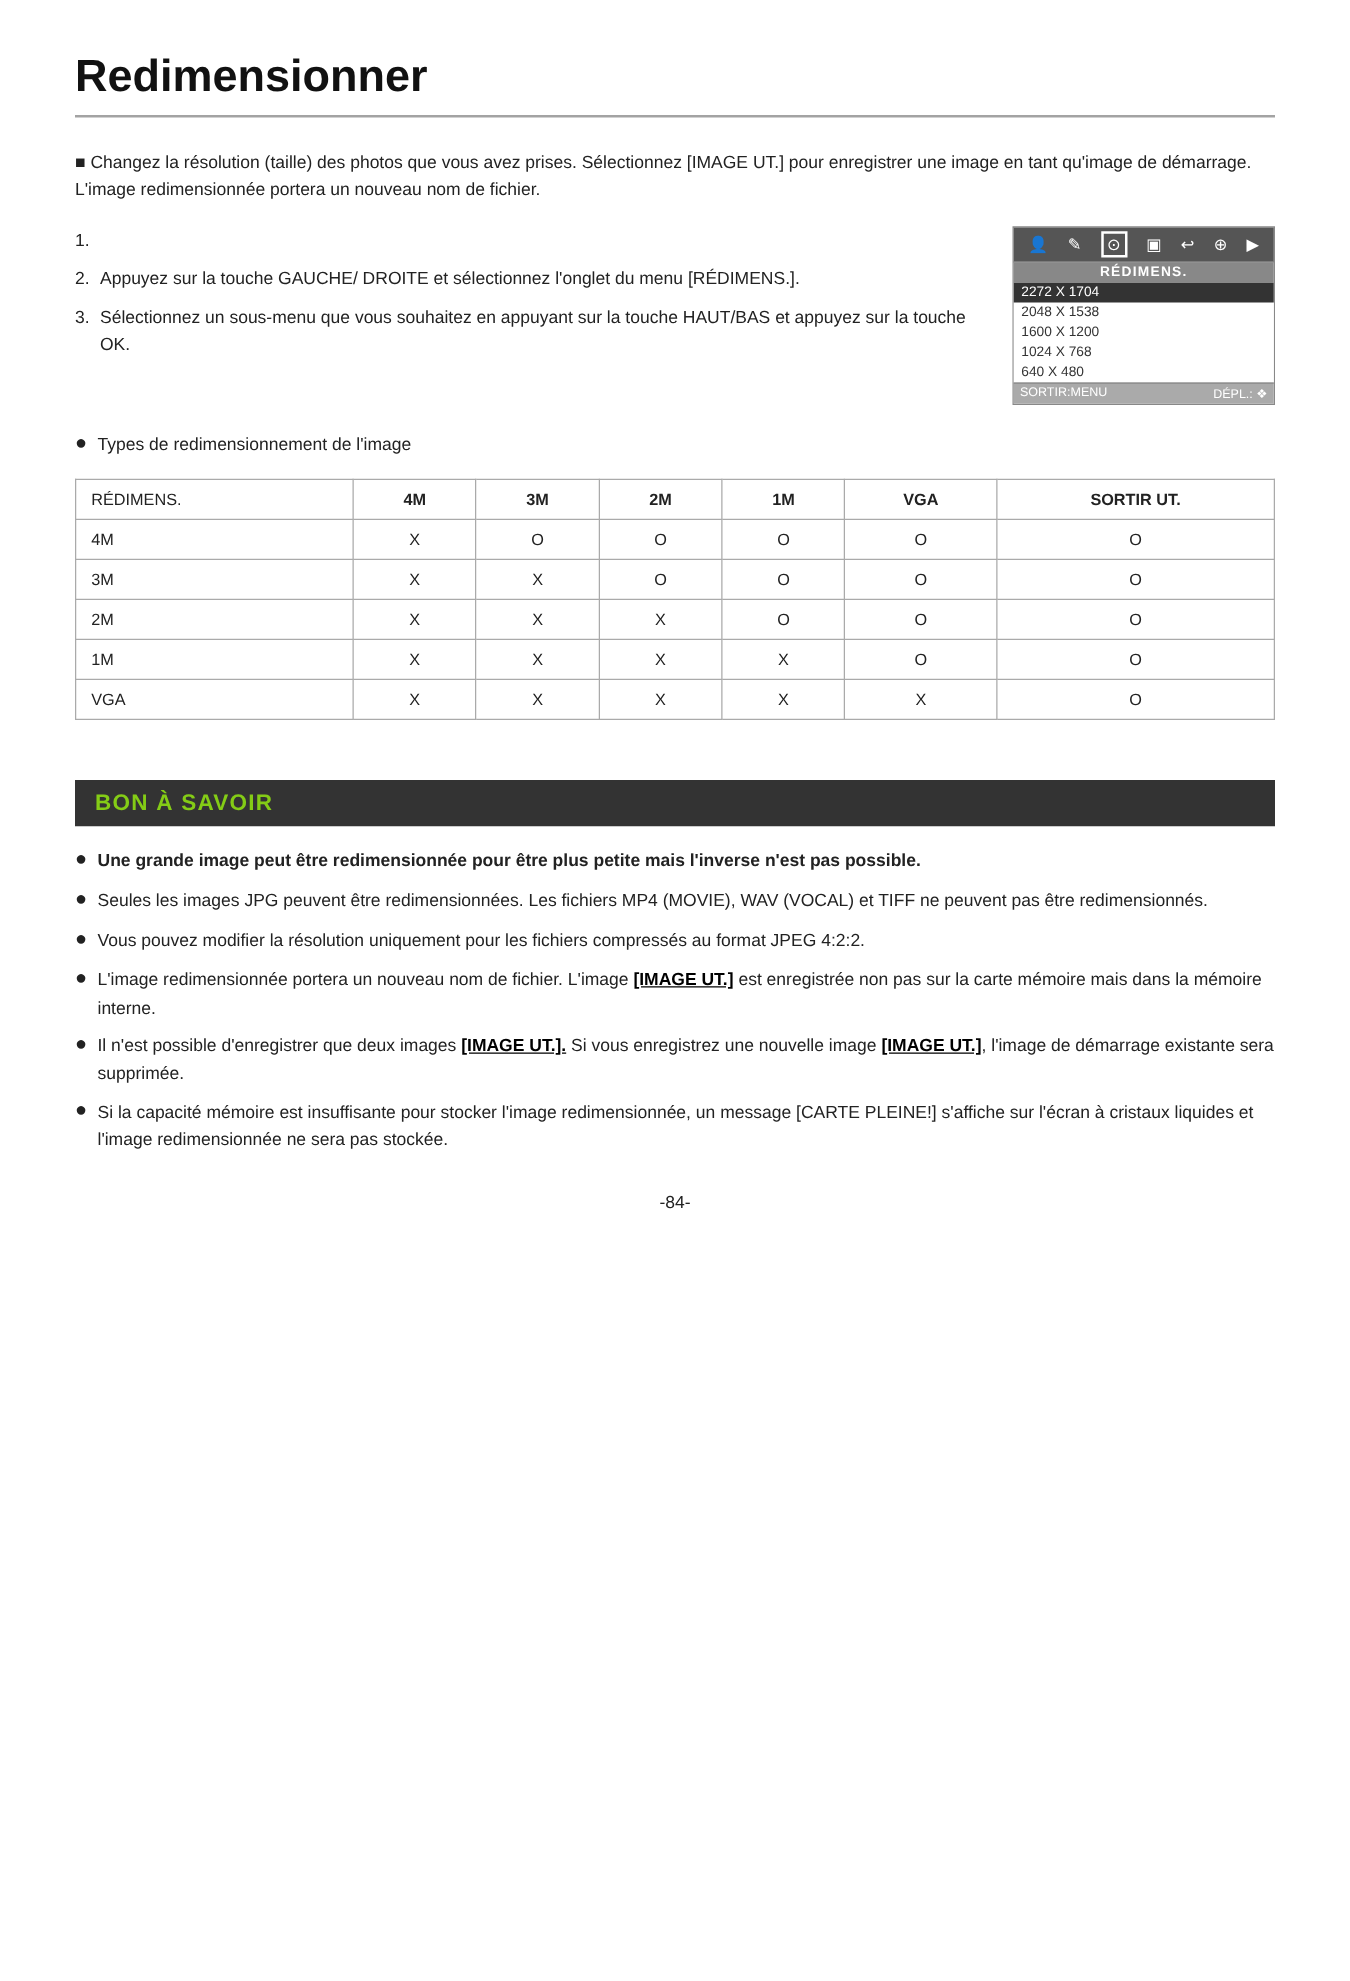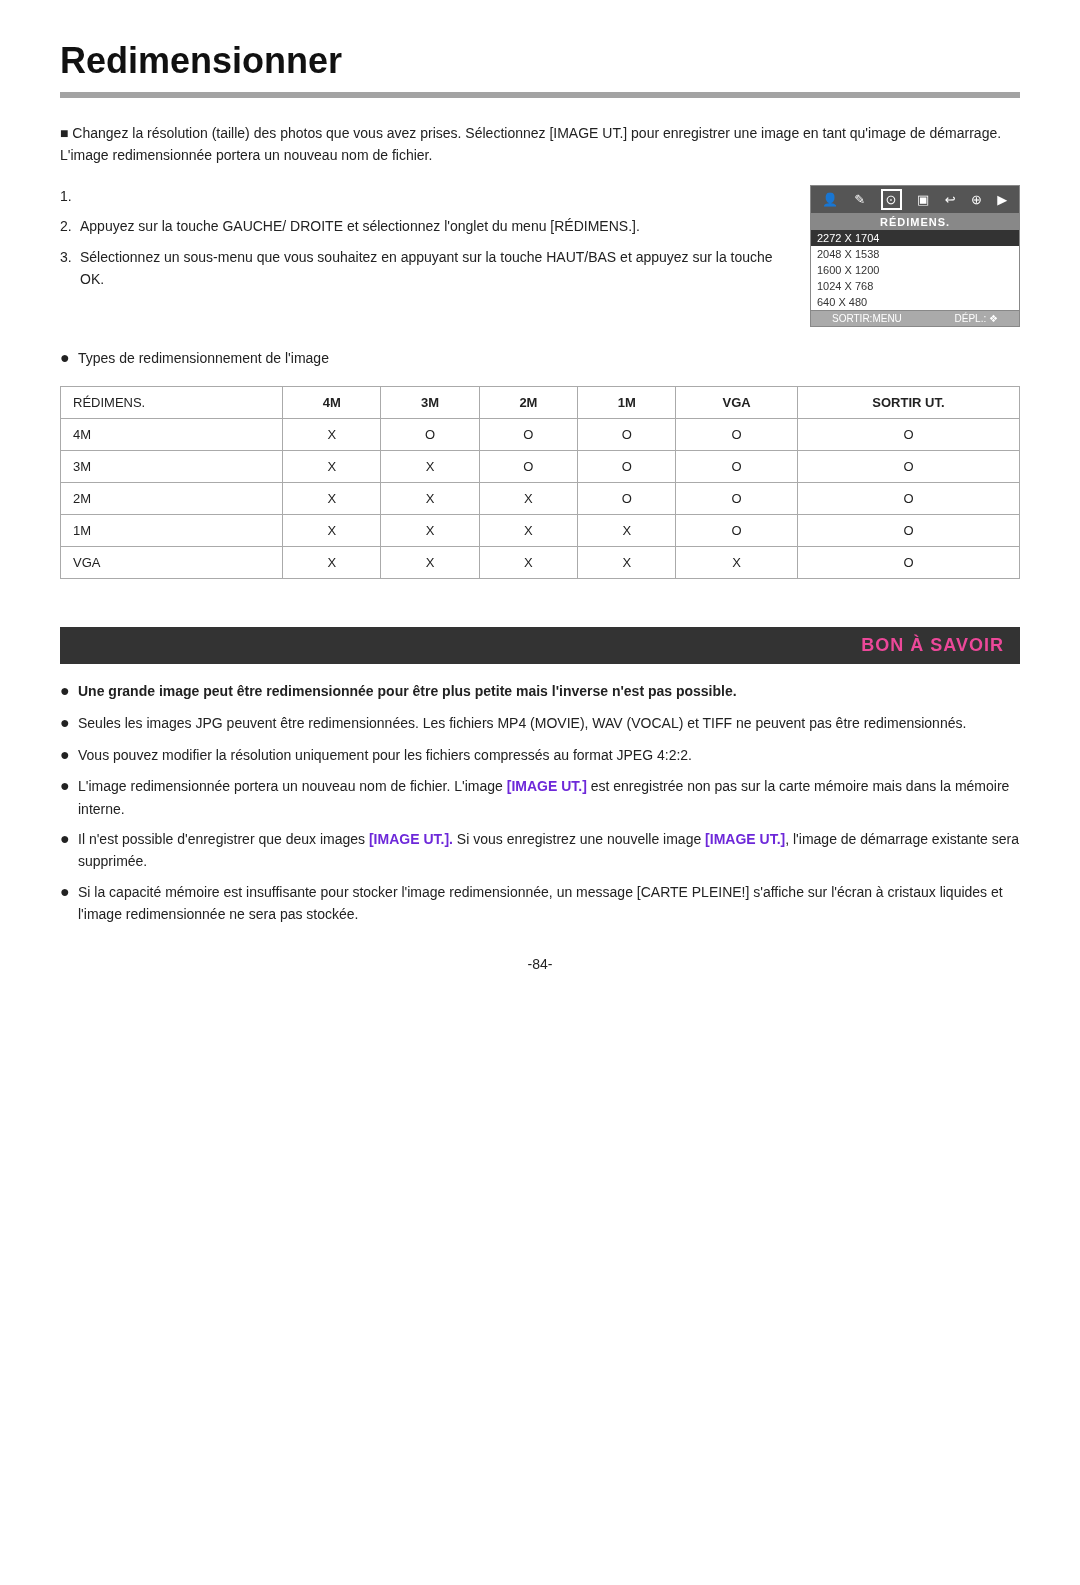--- a/index.html
+++ b/index.html
@@ -10,21 +10,21 @@
       background: #fff;
       width: 1080px;
       min-height: 1585px;
       padding: 40px 60px 40px 60px;
     }
 
     h1 {
       font-size: 36px;
       font-weight: bold;
       color: #111;
-      border-bottom: 6px solid #a3a3a3;
+      border-bottom: 2px solid #a3a3a3;
       padding-bottom: 10px;
       margin-bottom: 20px;
     }
 
     .intro-block {
       margin-bottom: 18px;
       margin-top: 24px;
     }
 
     .intro-block p {
@@ -104,21 +104,21 @@
 
     .camera-ui-menu .menu-item.highlighted {
       background: #333;
       color: #fff;
     }
 
     .camera-ui-footer {
       background: #aaa;
       display: flex;
       justify-content: space-between;
-      padding: 2px 21px;
+      padding: 2px 5px;
       font-size: 10px;
       color: #fff;
       border-top: 1px solid #888;
     }
 
     .bullet-section {
       margin-bottom: 16px;
     }
 
     .bullet-item {
@@ -163,34 +163,34 @@
 
     .resize-table thead th:nth-child(2),
     .resize-table thead th:nth-child(3),
     .resize-table thead th:nth-child(4),
     .resize-table thead th:nth-child(5) {
       font-weight: bold;
     }
 
     .bon-a-savoir {
       background: #333;
-      color: #ec4899;
+      color: #84cc16;
       font-weight: bold;
       font-size: 18px;
       letter-spacing: 1px;
       padding: 8px 16px;
       margin: 24px 0 16px 0;
       display: inline-block;
       width: 100%;
-      text-align: right;
     }
 
     .highlight-red {
-      color: #6d28d9;
-      font-weight: bold;
+      color: #000000;
+      font-weight: bold;
+      text-decoration: underline;
     }
 
     .page-number {
       text-align: center;
       margin-top: 30px;
       font-size: 14px;
     }
   </style>
 </head>
 <body>

